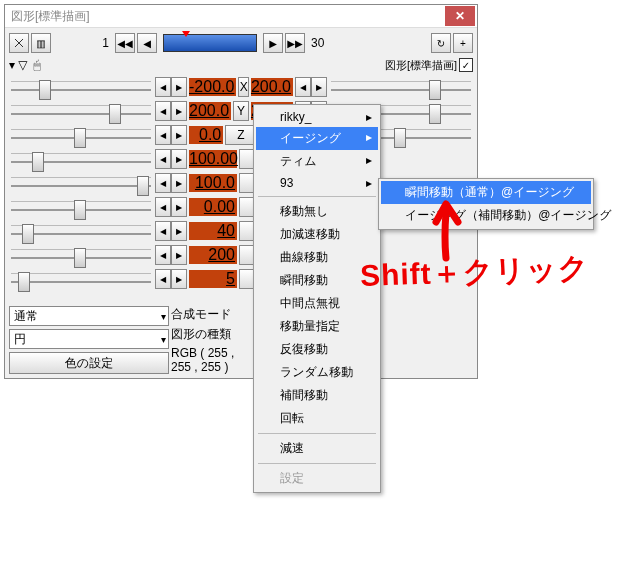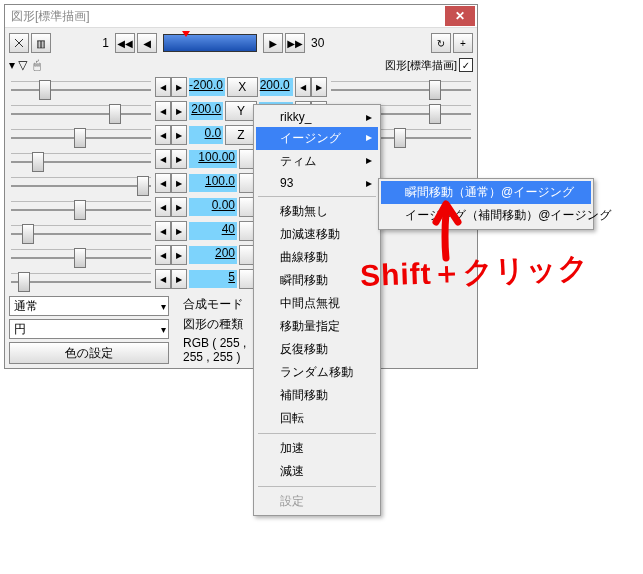--- a/index.html
+++ b/index.html
@@ -82,22 +82,22 @@
     border:1px solid #777;
   }
   .spin { display:flex; }
   .spin .arr {
     width:14px; height:18px; border:1px solid #888;
     background:linear-gradient(#fff,#ddd);
     display:flex;align-items:center;justify-content:center;font-size:8px;
   }
   .num {
     width:46px; height:18px; border:none;
-    background:#7dd3fc; text-align:right; text-decoration:underline;
-    padding-right:2px; font-size:12px;
+    background:#c2410c; text-align:right; text-decoration:underline;
+    padding-right:2px; font-size:16px;
   }
   .midbtn {
     width:42px; height:18px; border:1px solid #888; background:linear-gradient(#fff,#ddd);
     display:flex; align-items:center; justify-content:center;
   }
   .sliders-col { }
   .dropdown {
     height:18px; border:1px solid #888; background:#fff;
     display:flex; align-items:center; padding:0 2px 0 4px;
     position:relative;
@@ -312,21 +312,21 @@
           </div>
         <div class="spin">
             <div class="arr">◀</div>
             <div class="arr">▶</div>
           </div>
         <span class="num">5</span>
         <span class="midbtn">ラ</span>
       </div>
     </div>
 
-    <div style="display:flex;gap:14px;margin-top:6px">
+    <div style="display:flex;gap:2px;margin-top:16px">
       <div style="width:160px">
         <div class="dropdown">
             <span>通常</span>
           </div>
         <div class="dropdown" style="margin-top:3px">
             <span>円</span>
           </div>
         <div class="colorbtn" style="margin-top:3px">色の設定</div>
       </div>
       <div style="width:64px">
@@ -349,21 +349,20 @@
   <div class="ctxitem">加減速移動</div>
   <div class="ctxitem">曲線移動</div>
   <div class="ctxitem">瞬間移動</div>
   <div class="ctxitem">中間点無視</div>
   <div class="ctxitem">移動量指定</div>
   <div class="ctxitem">反復移動</div>
   <div class="ctxitem">ランダム移動</div>
   <div class="ctxitem">補間移動</div>
   <div class="ctxitem">回転</div>
   <div class="ctxsep"></div>
-  <div class="ctxitem">加速</div>
   <div class="ctxitem">減速</div>
   <div class="ctxsep"></div>
   <div class="ctxitem" style="color:#999">設定</div>
 </div>
 
 <div class="submenu" style="left:378px; top:178px; width:210px">
   <div class="ctxitem hi">瞬間移動（通常）@イージング</div>
   <div class="ctxitem">イージング（補間移動）@イージング</div>
 </div>
 

